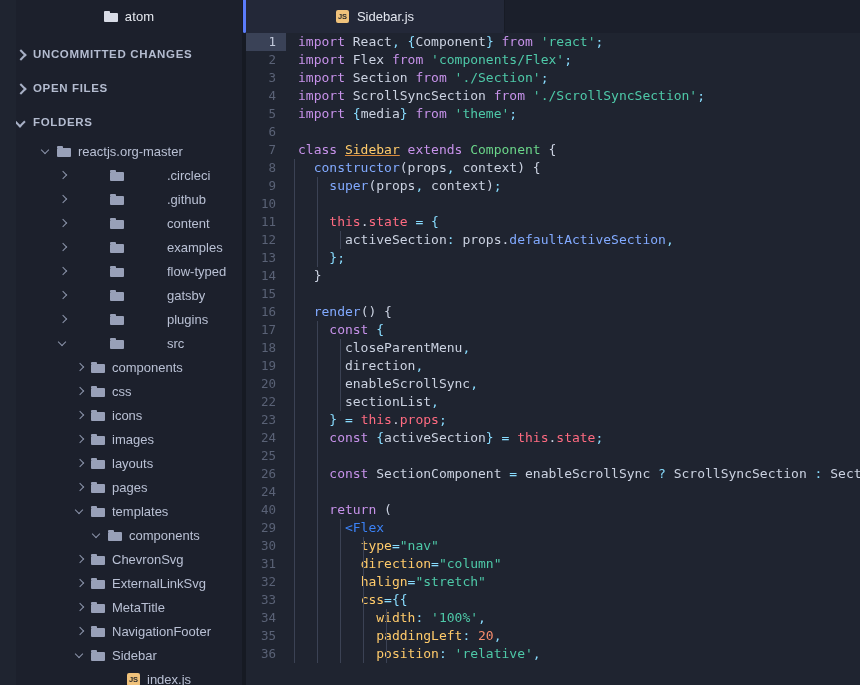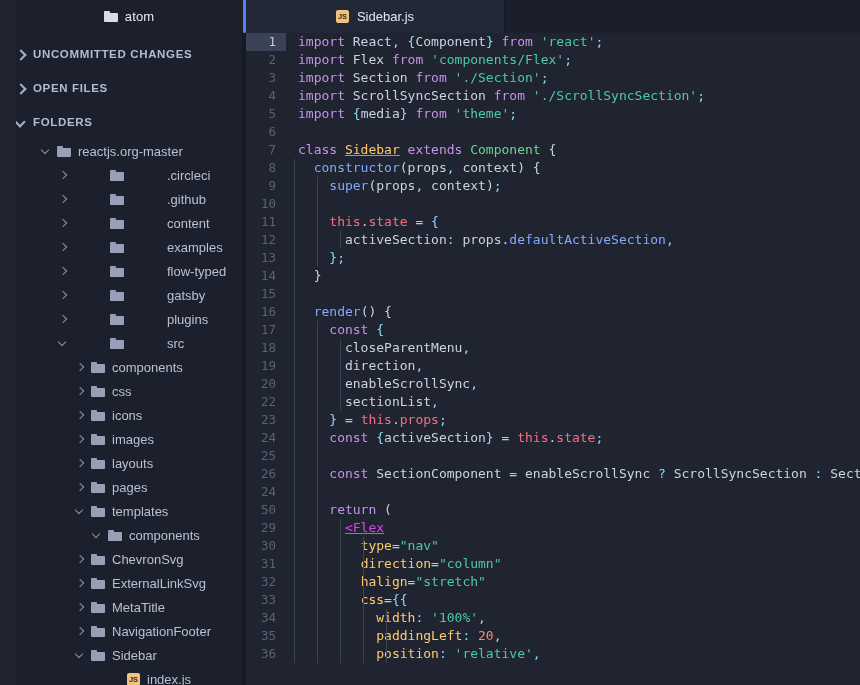--- a/index.html
+++ b/index.html
@@ -256,21 +256,21 @@
   .kw2   { color: #82aaff; }  
   .str   { color: #4ec9a8; }  
   .var   { color: #cbd2e1; }  
   .prop  { color: #82aaff; }  
   .cls   { color: #6bd68a; }  
   .brace { color: #89ddff; }  
   .punc  { color: #89ddff; }
   .this  { color: #ff6b81; }  
   .attr  { color: #ffcb6b; }  
   .num   { color: #f78c6c; }  
-  .tagu  { color: #d946ef; text-decoration: underline; }  
+  .tagu  { color: #3b82f6; }  
   .ulcls { color: #ffcb6b; text-decoration: underline; text-decoration-color:#d98a3a; }
   .plain { color: #cbd2e1; }
 </style>
 </head>
 <body>
 
 <div class="app">
 
   <div class="sidebar">
 
@@ -577,21 +577,21 @@
         <span class="gutter">26</span>
         <span class="code"><span class="ig g1"></span><span class="ig g2"></span>    <span class="kw">const</span> <span class="var">SectionComponent</span> <span class="punc">=</span> <span class="var">enableScrollSync</span> <span class="punc">?</span> <span class="var">ScrollSyncSection</span> <span class="punc">:</span> <span class="var">Section</span></span>
       </div>
 
       <div class="line">
         <span class="gutter">24</span>
         <span class="code"><span class="ig g1"></span><span class="ig g2"></span> </span>
       </div>
 
       <div class="line">
-        <span class="gutter">50</span>
+        <span class="gutter">40</span>
         <span class="code"><span class="ig g1"></span><span class="ig g2"></span>    <span class="kw">return</span> <span class="plain">(</span></span>
       </div>
 
       <div class="line">
         <span class="gutter">29</span>
         <span class="code"><span class="ig g1"></span><span class="ig g2"></span><span class="ig g3"></span>      <span class="tagu">&lt;Flex</span></span>
       </div>
 
       <div class="line">
         <span class="gutter">30</span>

